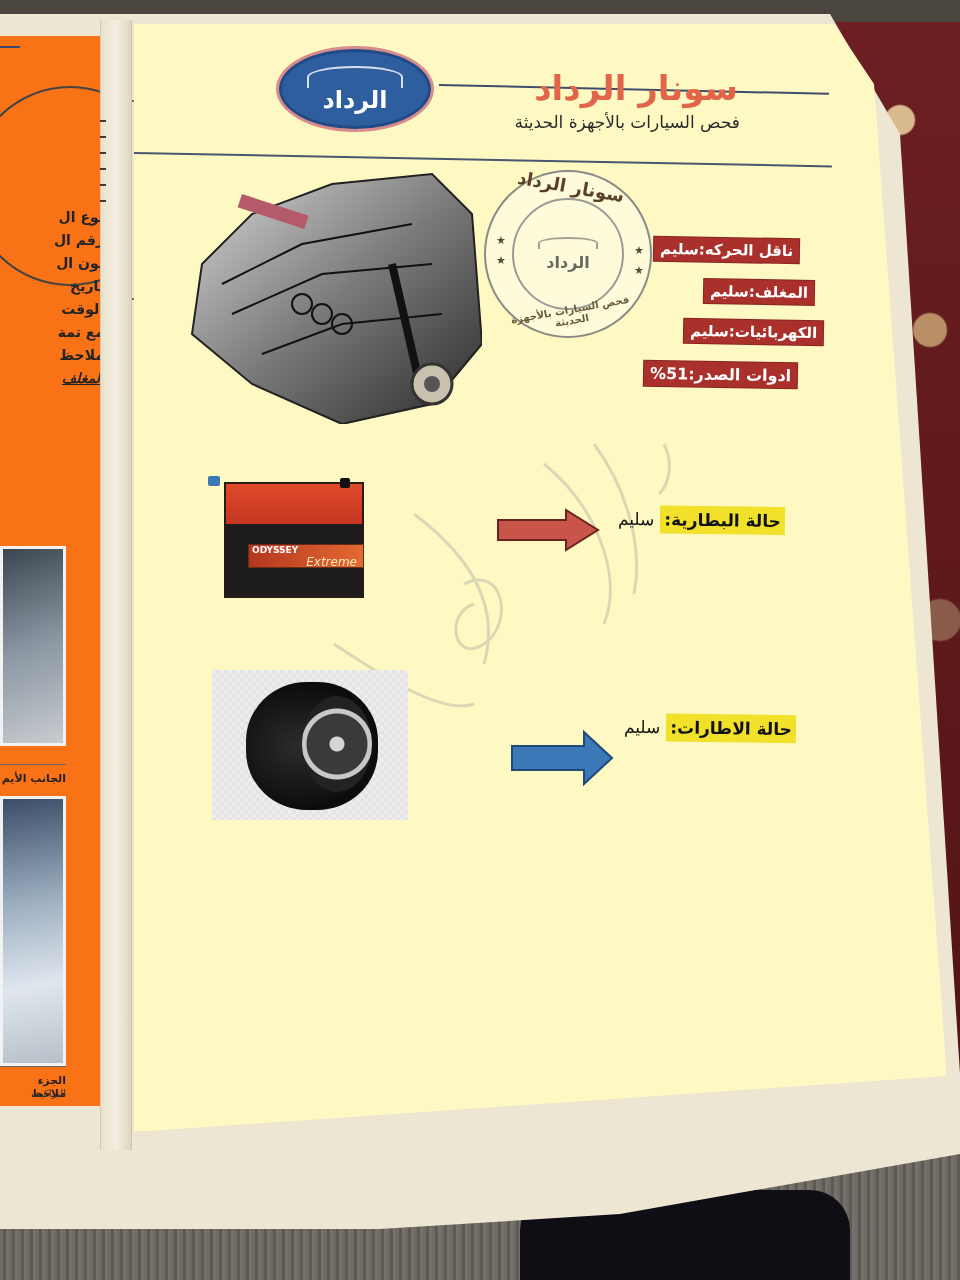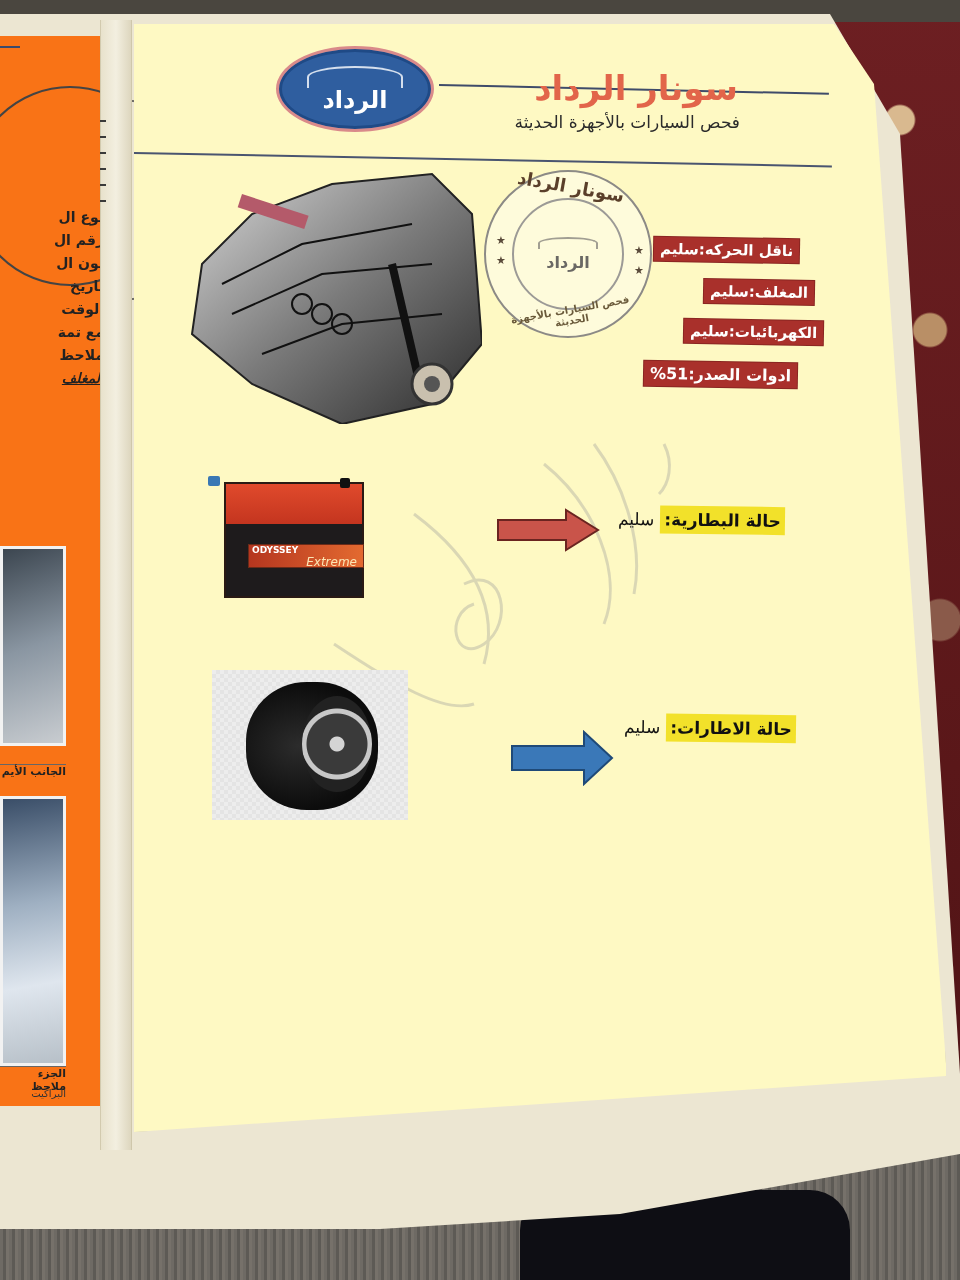--- a/index.html
+++ b/index.html
@@ -63,21 +63,21 @@
     }
     .left-list .underl { text-decoration: underline; font-style: italic; }
     .left-photo {
       position: absolute; left: 0; width: 66px; border: 3px solid #f2f2f2;
       background: linear-gradient(160deg, #3c4650, #8a96a2 50%, #c8ccd0);
     }
     .left-photo.p1 { top: 510px; height: 200px; }
     .left-photo.p2 { top: 760px; height: 270px; background: linear-gradient(170deg,#3a4e68 0%,#9fb0c2 40%,#dfe6ee 70%,#b7c0c8 100%); }
     .left-caption {
       position: absolute; left: 0; width: 66px; text-align: right; direction: rtl;
-      font-weight: bold; font-size: 11px; color: #222; border-top: 1px solid #666; padding-top: 0;
+      font-weight: bold; font-size: 11px; color: #222; border-top: 1px solid #666; padding-top: 7px;
     }
     .left-caption.c1 { top: 728px; }
     .left-caption.c2 { top: 1030px; font-size: 11px; }
     .left-caption-sub {
       position: absolute; left: 0; top: 1052px; width: 66px; text-align: right; direction: rtl;
       font-size: 10px; color: #333;
     }
     .left-stamp2 {
       position: absolute; left: 132px; top: 100px; width: 60px; height: 200px;
       border: 2px solid #444; border-left: none; border-radius: 0 100px 100px 0;

